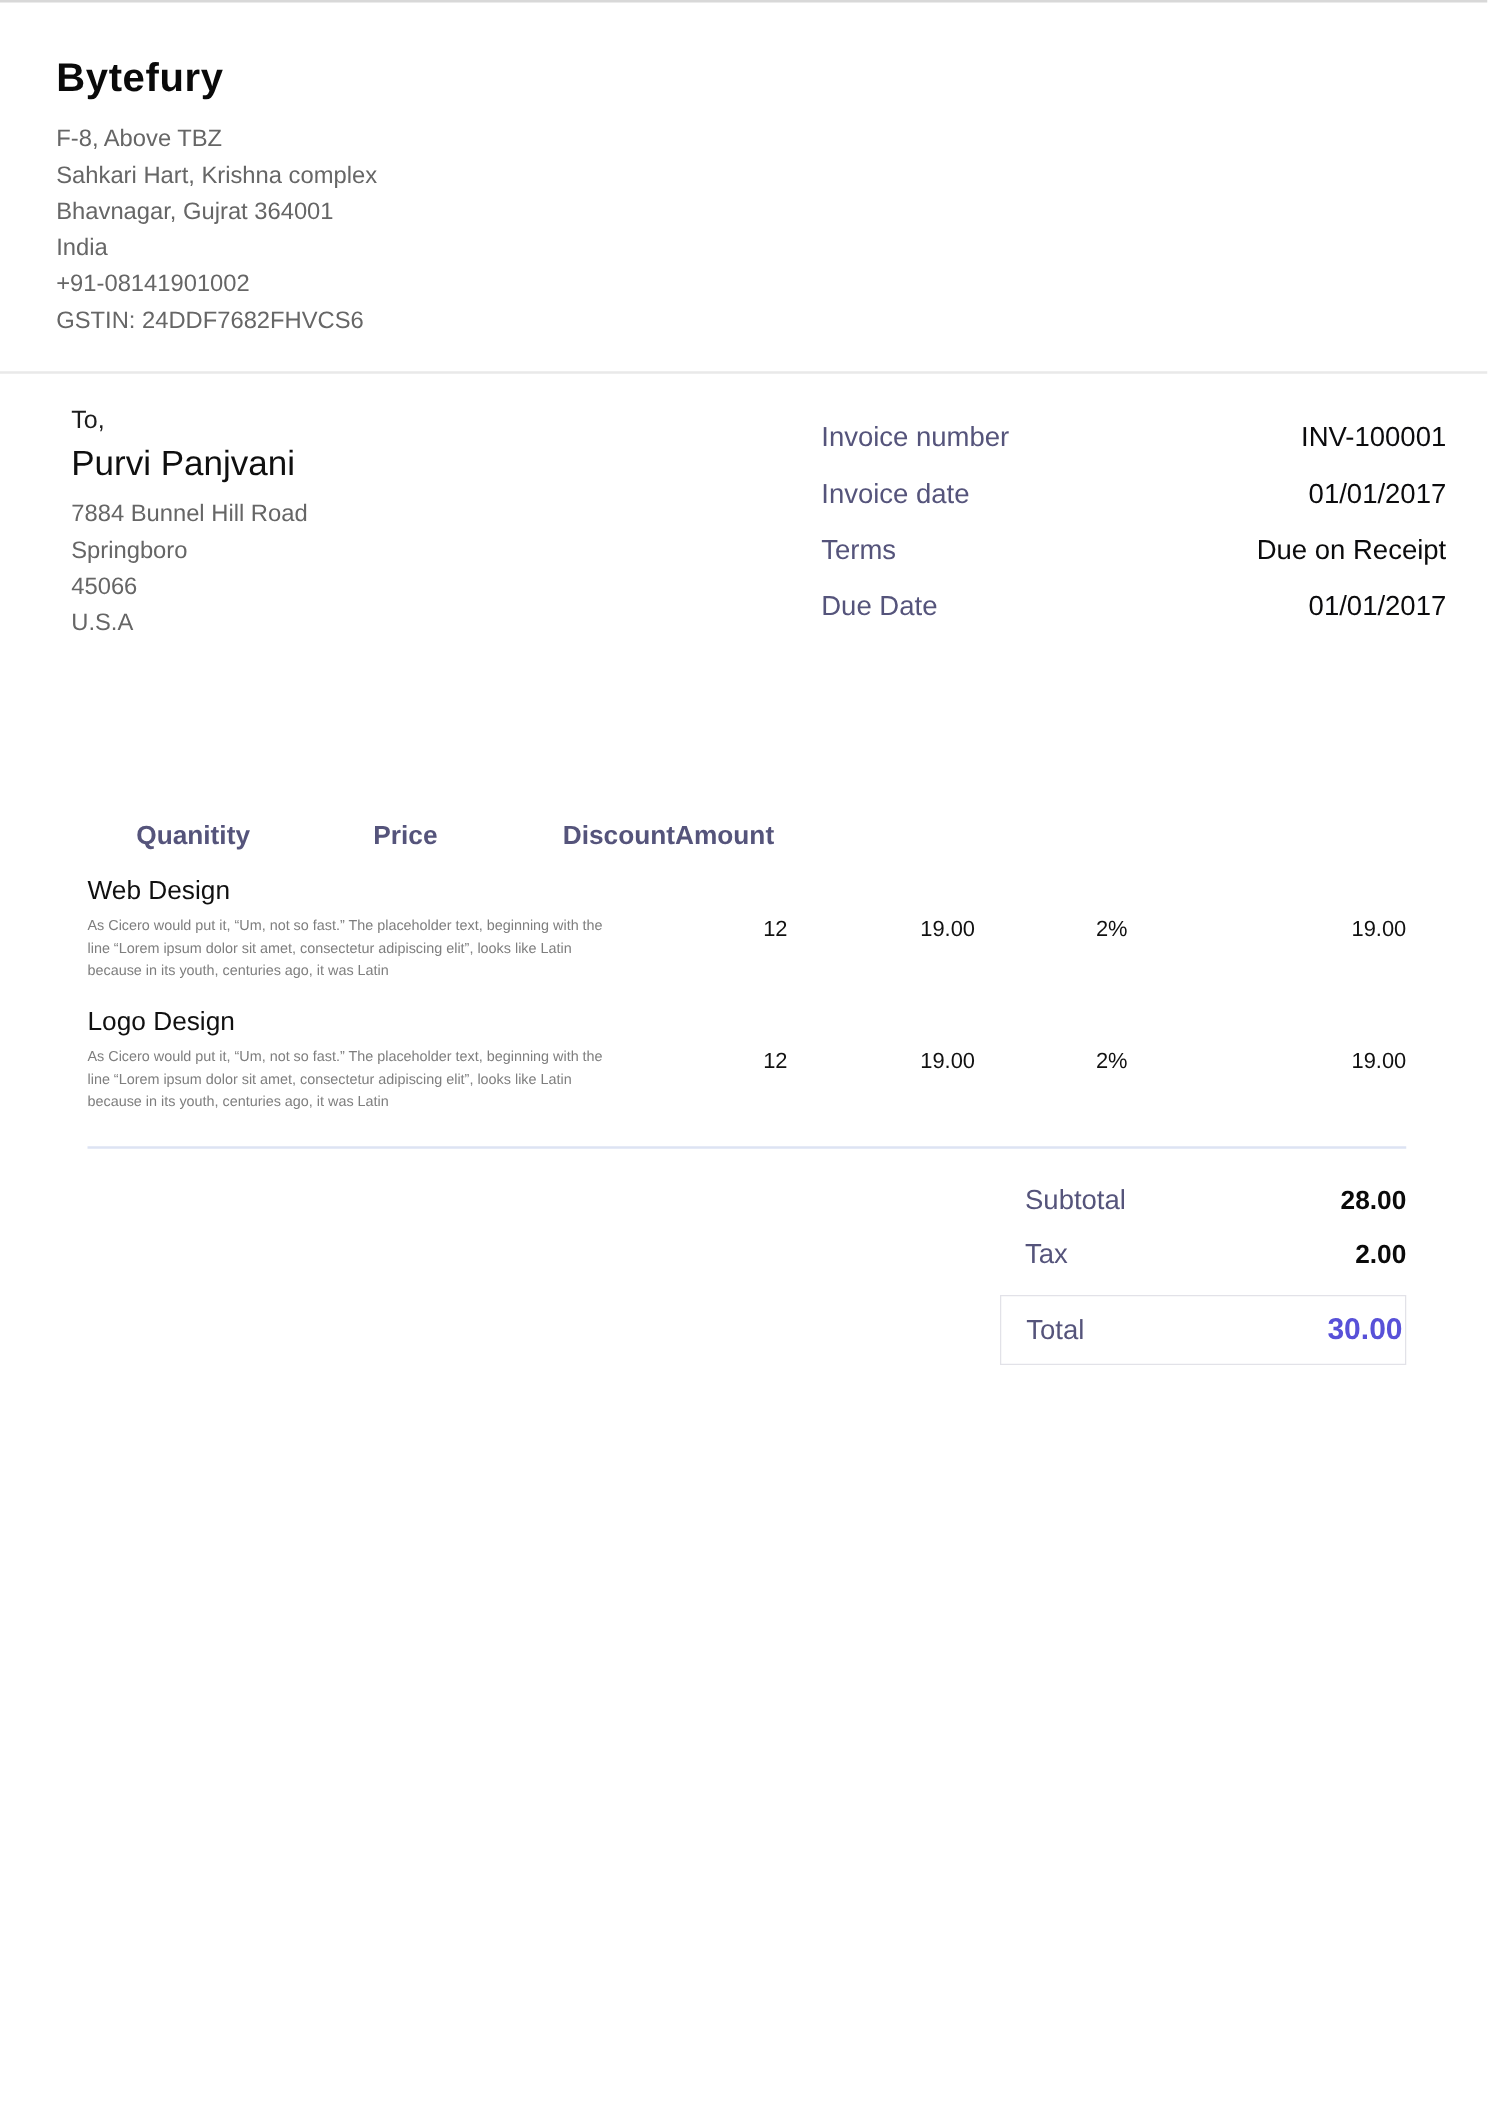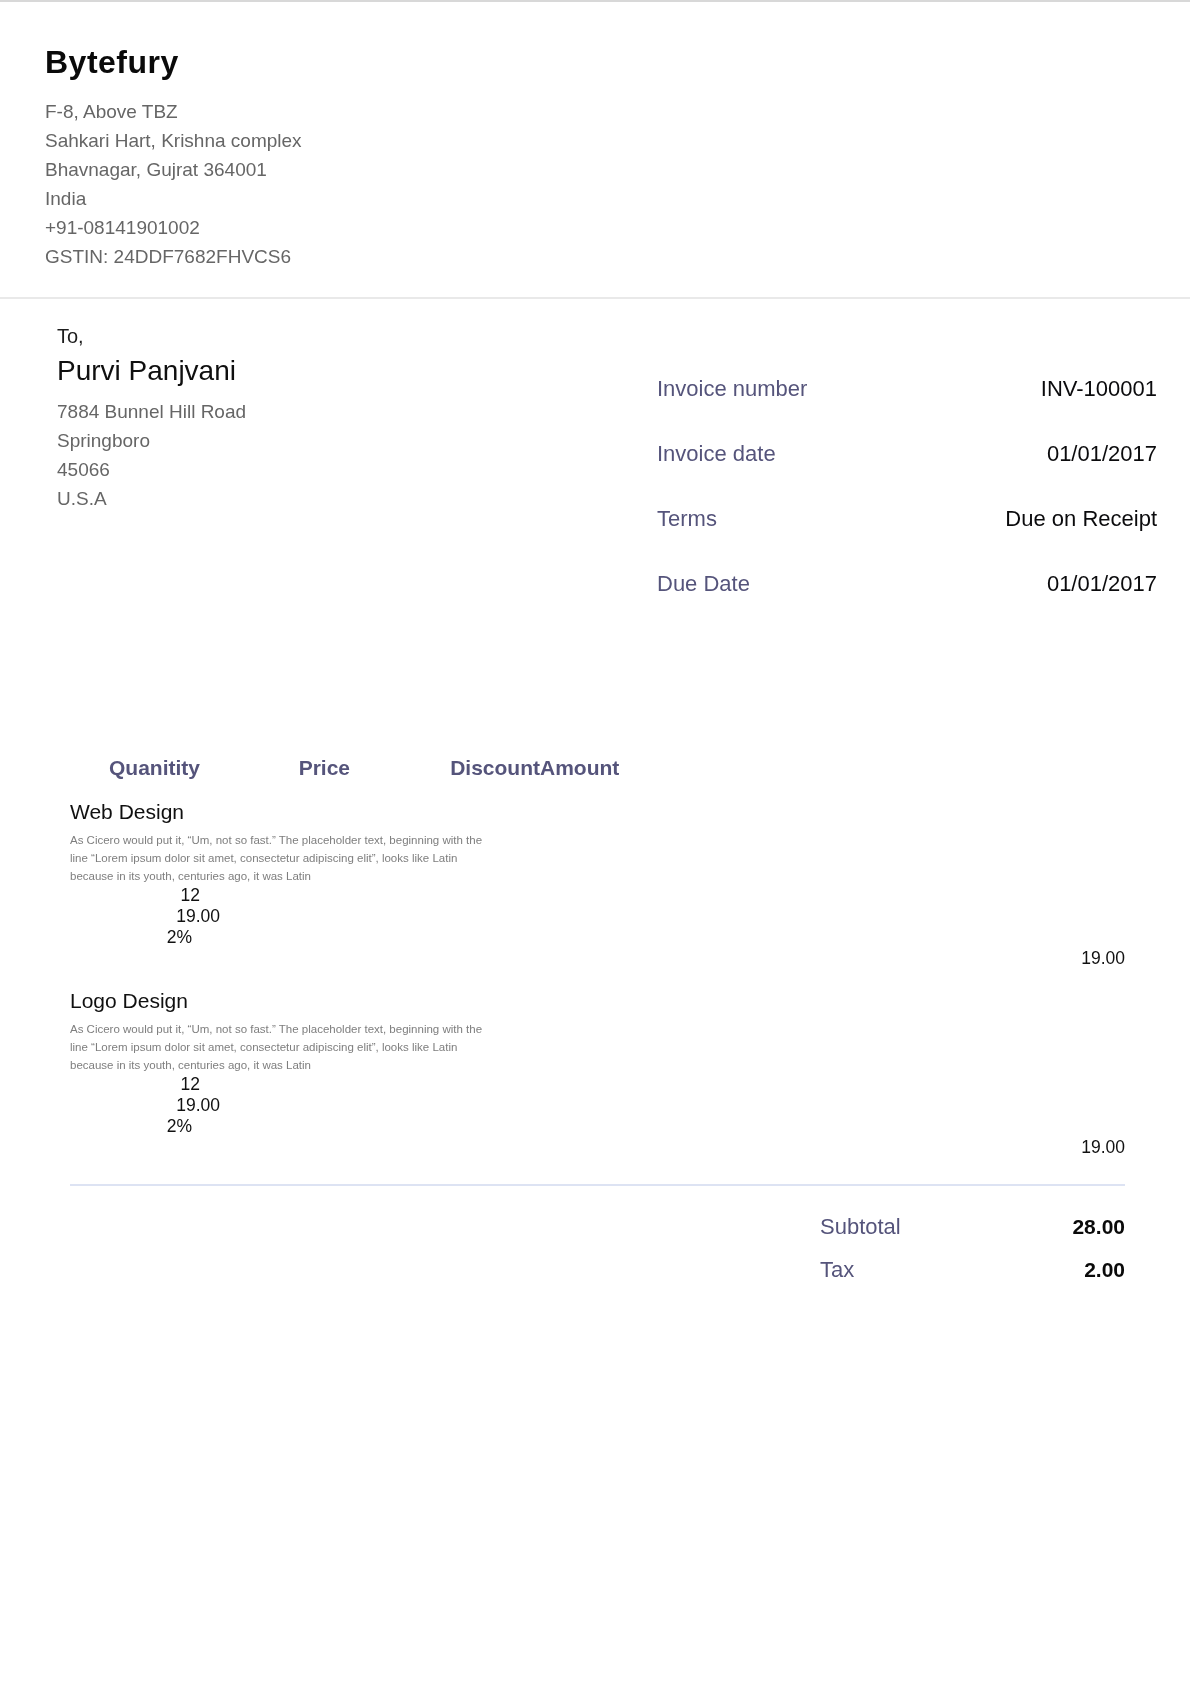--- a/index.html
+++ b/index.html
@@ -70,36 +70,35 @@
   .bill-to-label { font-size: 20px; color: #1d1d1d; line-height: 30px; }
   .customer-name { font-size: 28px; color: #0f0f0f; font-weight: 500; margin: 4px 0 10px; }
   .customer-line { font-size: 19px; color: #666666; line-height: 29px; }
 
   .meta { width: 500px; margin-top: 16px; }
   .meta-row {
     display: flex;
     justify-content: space-between;
     align-items: baseline;
     margin-bottom: 19px;
-    margin-top: 39px;
   }
   .meta-label { font-size: 22px; color: #55547b; }
   .meta-value { font-size: 22px; color: #0b0b0d; }
 
   
   .items { margin-top: 140px; padding: 0 65px 0 70px; }
   .thead { display: flex; }
   .th { font-size: 21px; font-weight: bold; color: #55547b; }
   .col-item     { width: 430px; text-align: left; }
   .col-qty      { width: 130px; text-align: right; }
   .col-price    { width: 150px; text-align: right; }
   .col-discount { width: 190px; text-align: right; }
   .col-amount   { flex: 1; text-align: left; }
 
-  .item-row { display: flex; margin-top: 20px; margin-bottom: 14px; flex-direction: column; }
+  .item-row { display: flex; margin-top: 20px; margin-bottom: 14px; }
   .item-cell { width: 430px; }
   .item-name { font-size: 21px; color: #101010; }
   .item-desc {
     width: 422px;
     margin-top: 7px;
     font-size: 11.5px;
     line-height: 18px;
     color: #7e7e7e;
   }
   .num-cell {
@@ -222,15 +221,19 @@
 
   <div class="totals">
     <div class="totals-row">
       <span class="totals-label">Subtotal</span>
       <span class="totals-value">28.00</span>
     </div>
     <div class="totals-row">
       <span class="totals-label">Tax</span>
       <span class="totals-value">2.00</span>
     </div>
+    <div class="total-box">
+      <span class="totals-label">Total</span>
+      <span class="grand-total">30.00</span>
+    </div>
   </div>
 
 </div>
 
 </body></html>

